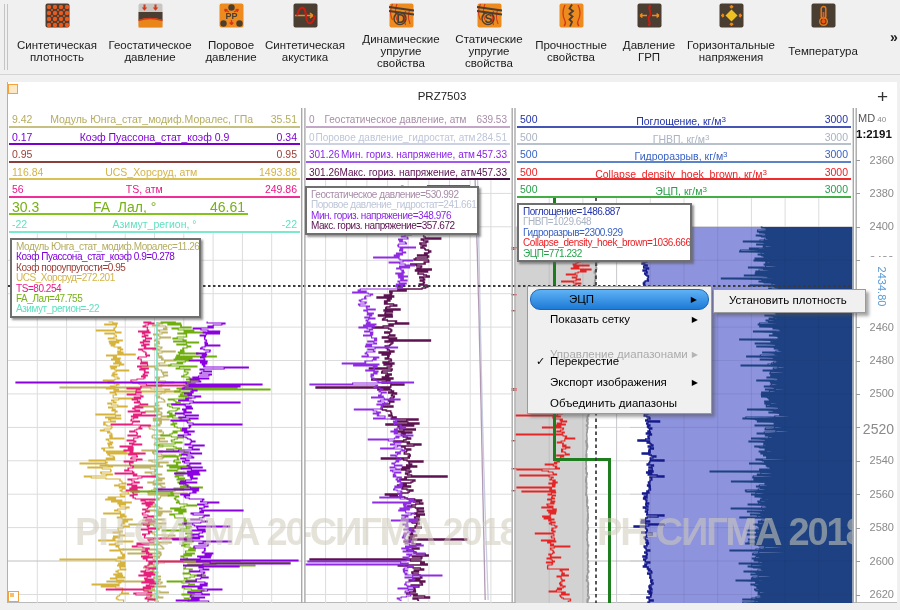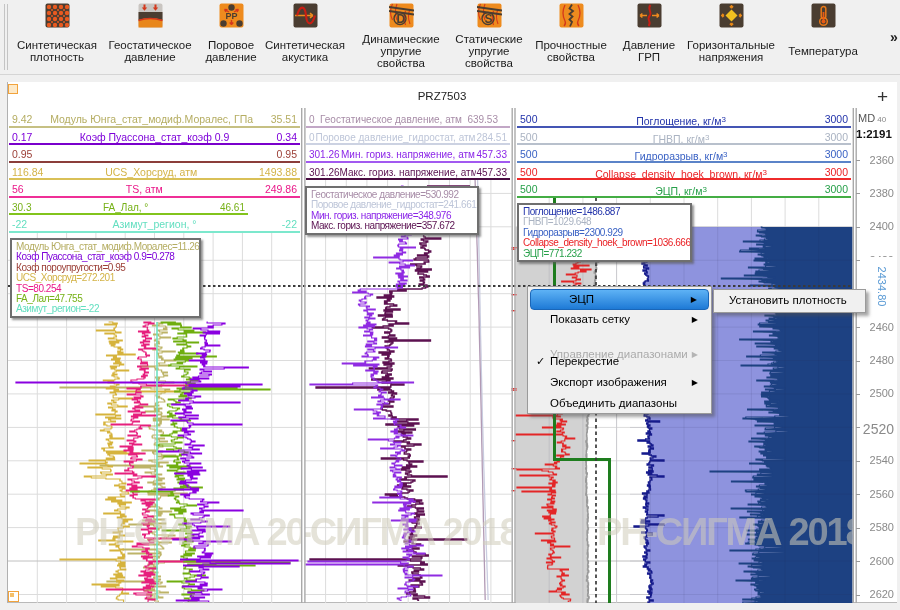--- a/index.html
+++ b/index.html
@@ -300,34 +300,34 @@
 <div style="position:absolute;left:9px;top:164.5px;width:291px;height:15.5px;border-bottom:2px solid #d9c057;color:#d3b347;font-size:10.5px;line-height:15.5px;white-space:nowrap;display:flex;justify-content:space-between">
     <span style="padding-left:3px">116.84</span>
     <span style="flex:1;text-align:center;overflow:hidden">UCS_Хорсруд, атм</span>
     <span style="padding-right:3px">1493.88</span>
   </div>
 <div style="position:absolute;left:9px;top:182.0px;width:291px;height:15.5px;border-bottom:2px solid #ef2f97;color:#ea1889;font-size:10.5px;line-height:15.5px;white-space:nowrap;display:flex;justify-content:space-between">
     <span style="padding-left:3px">56</span>
     <span style="flex:1;text-align:center;overflow:hidden">TS, атм</span>
     <span style="padding-right:3px">249.86</span>
   </div>
-<div style="position:absolute;left:9px;top:199.5px;width:239px;height:15.5px;border-bottom:2px solid #82c41c;color:#76b117;font-size:10px;line-height:15.5px;white-space:nowrap;display:flex;justify-content:flex-end">
+<div style="position:absolute;left:9px;top:199.5px;width:239px;height:15.5px;border-bottom:2px solid #82c41c;color:#76b117;font-size:14px;line-height:15.5px;white-space:nowrap;display:flex;justify-content:flex-end">
     <span style="padding-left:3px">30.3</span>
     <span style="flex:1;text-align:center;overflow:hidden">FA_Лал, °</span>
     <span style="padding-right:3px">46.61</span>
   </div>
 <div style="position:absolute;left:9px;top:217.0px;width:291px;height:15.5px;border-bottom:2px solid #7ce8cd;color:#63dfc0;font-size:10.5px;line-height:15.5px;white-space:nowrap;display:flex;justify-content:space-between">
     <span style="padding-left:3px">-22</span>
     <span style="flex:1;text-align:center;overflow:hidden">Азимут_регион, °</span>
     <span style="padding-right:3px">-22</span>
   </div>
 <div style="position:absolute;left:306px;top:112.0px;width:204px;height:15.5px;border-bottom:2px solid #c2a7c6;color:#a78ca7;font-size:10px;letter-spacing:-0.15;line-height:15.5px;white-space:nowrap;display:flex;justify-content:space-between">
     <span style="padding-left:3px">0</span>
     <span style="flex:1;text-align:center;overflow:hidden">Геостатическое давление, атм</span>
-    <span style="padding-right:12px">639.53</span>
+    <span style="padding-right:3px">639.53</span>
   </div>
 <div style="position:absolute;left:306px;top:129.5px;width:204px;height:15.5px;border-bottom:2px solid #ccd2e2;color:#bdc5d8;font-size:10px;letter-spacing:-0.15;line-height:15.5px;white-space:nowrap;display:flex;justify-content:space-between">
     <span style="padding-left:3px">0</span>
     <span style="flex:1;text-align:center;overflow:hidden">Поровое давление_гидростат, атм</span>
     <span style="padding-right:3px">284.51</span>
   </div>
 <div style="position:absolute;left:306px;top:147.0px;width:204px;height:15.5px;border-bottom:2px solid #a259f0;color:#8b25e8;font-size:10px;letter-spacing:-0.15;line-height:15.5px;white-space:nowrap;display:flex;justify-content:space-between">
     <span style="padding-left:3px">301.26</span>
     <span style="flex:1;text-align:center;overflow:hidden">Мин. гориз. напряжение, атм</span>
     <span style="padding-right:3px">457.33</span>
@@ -411,21 +411,21 @@
   </div>
 <div style="position:absolute;left:517px;top:203px;width:175px;background:#fff;border:2px solid #6f6f6f;box-shadow:2px 2px 2px rgba(90,90,90,0.65);font-size:10px;letter-spacing:-0.45px;line-height:10.4px;padding:2px 0 1px 4px;white-space:nowrap;overflow:hidden">
     <div style="color:#2233aa">Поглощение=1486.887</div>
     <div style="color:#aab3c2">ГНВП=1029.648</div>
     <div style="color:#3a62c4">Гидроразрыв=2300.929</div>
     <div style="color:#ea2125">Collapse_density_hoek_brown=1036.666</div>
     <div style="color:#27a04a">ЭЦП=771.232</div>
   </div>
 
 <div style="position:absolute;left:527px;top:286px;width:185px;height:128px;background:#f0f0f0;border:1px solid #9a9a9a;box-shadow:3px 3px 3px rgba(80,80,80,0.5);font-size:11.5px;white-space:nowrap">
- <div style="position:absolute;left:2px;top:2px;right:2px;height:21px;background:linear-gradient(#5eb2f5,#1e7ad6);border:1px solid #1a66b8;border-radius:4px;">
+ <div style="position:absolute;left:2px;top:2px;right:2px;height:21px;background:linear-gradient(#5eb2f5,#1e7ad6);border:1px solid #1a66b8;border-radius:10px;">
    <span style="position:absolute;left:38px;top:2.5px;color:#000">ЭЦП</span>
       <span style="position:absolute;right:11px;top:5px;font-size:8px">▶</span>
     </div>
  <div style="position:absolute;left:2px;top:23px;right:2px;height:21px">
       <span style="position:absolute;left:20px;top:3px">Показать сетку</span>
       <span style="position:absolute;right:11px;top:5px;font-size:8px">▶</span>
     </div>
  <div style="position:absolute;left:2px;top:58px;right:2px;height:21px;color:#ababab">
       <span style="position:absolute;left:20px;top:3px">Управление диапазонами</span>
       <span style="position:absolute;right:11px;top:5px;font-size:8px;color:#b4b4b4">▶</span>

